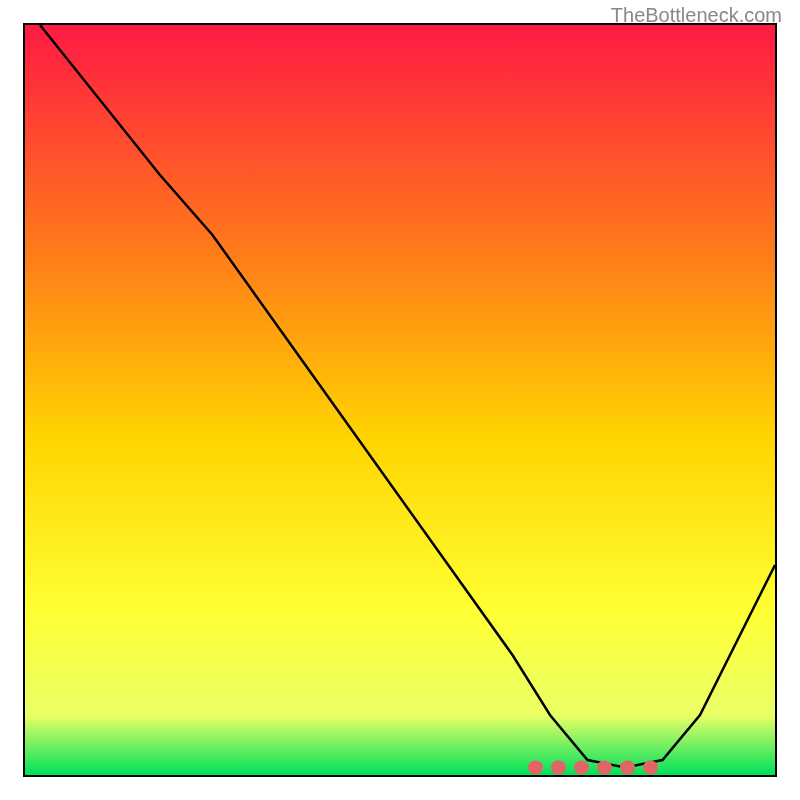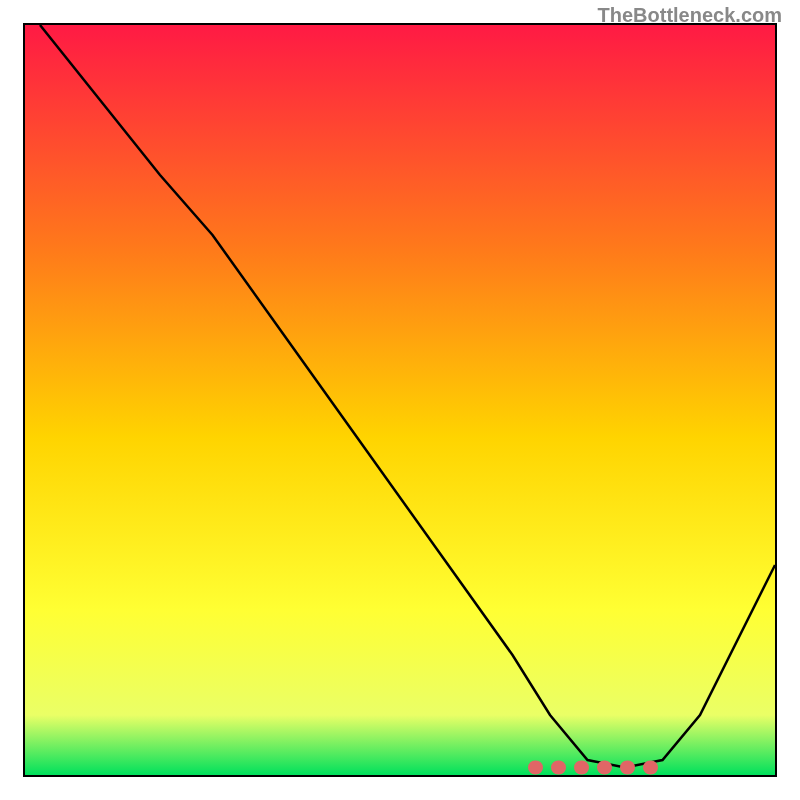--- a/index.html
+++ b/index.html
@@ -9,21 +9,21 @@
     height: 800px;
     background: white;
     position: relative;
     font-family: Arial, sans-serif;
   }
   .watermark {
     position: absolute;
     top: 4px;
     right: 18px;
     font-size: 20px;
-    font-weight: bold;
+    font-weight: normal;
     color: #888888;
     z-index: 10;
   }
   .chart-box {
     position: absolute;
     left: 23px;
     top: 23px;
     width: 754px;
     height: 754px;
     border: 2px solid black;

